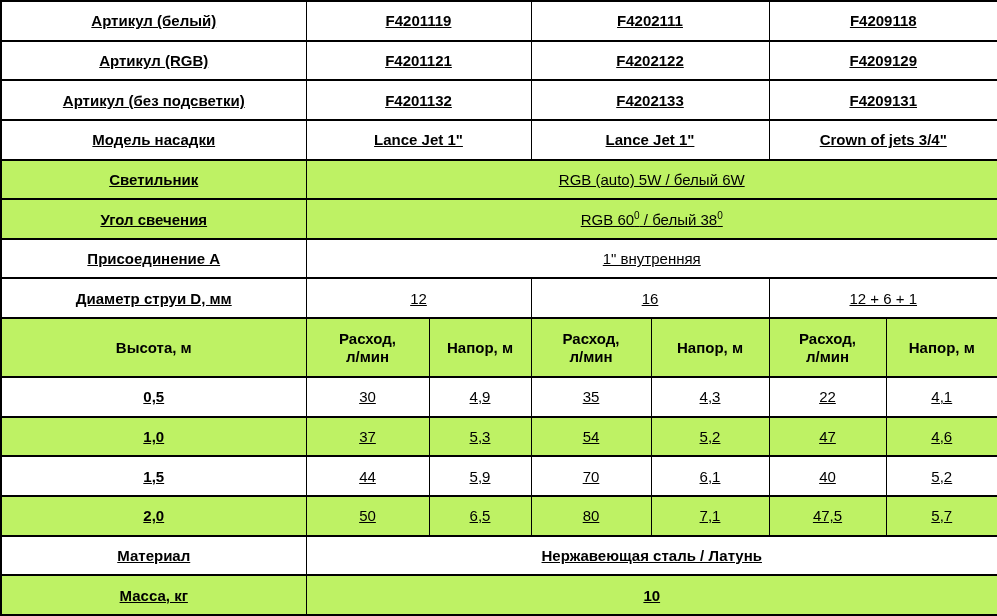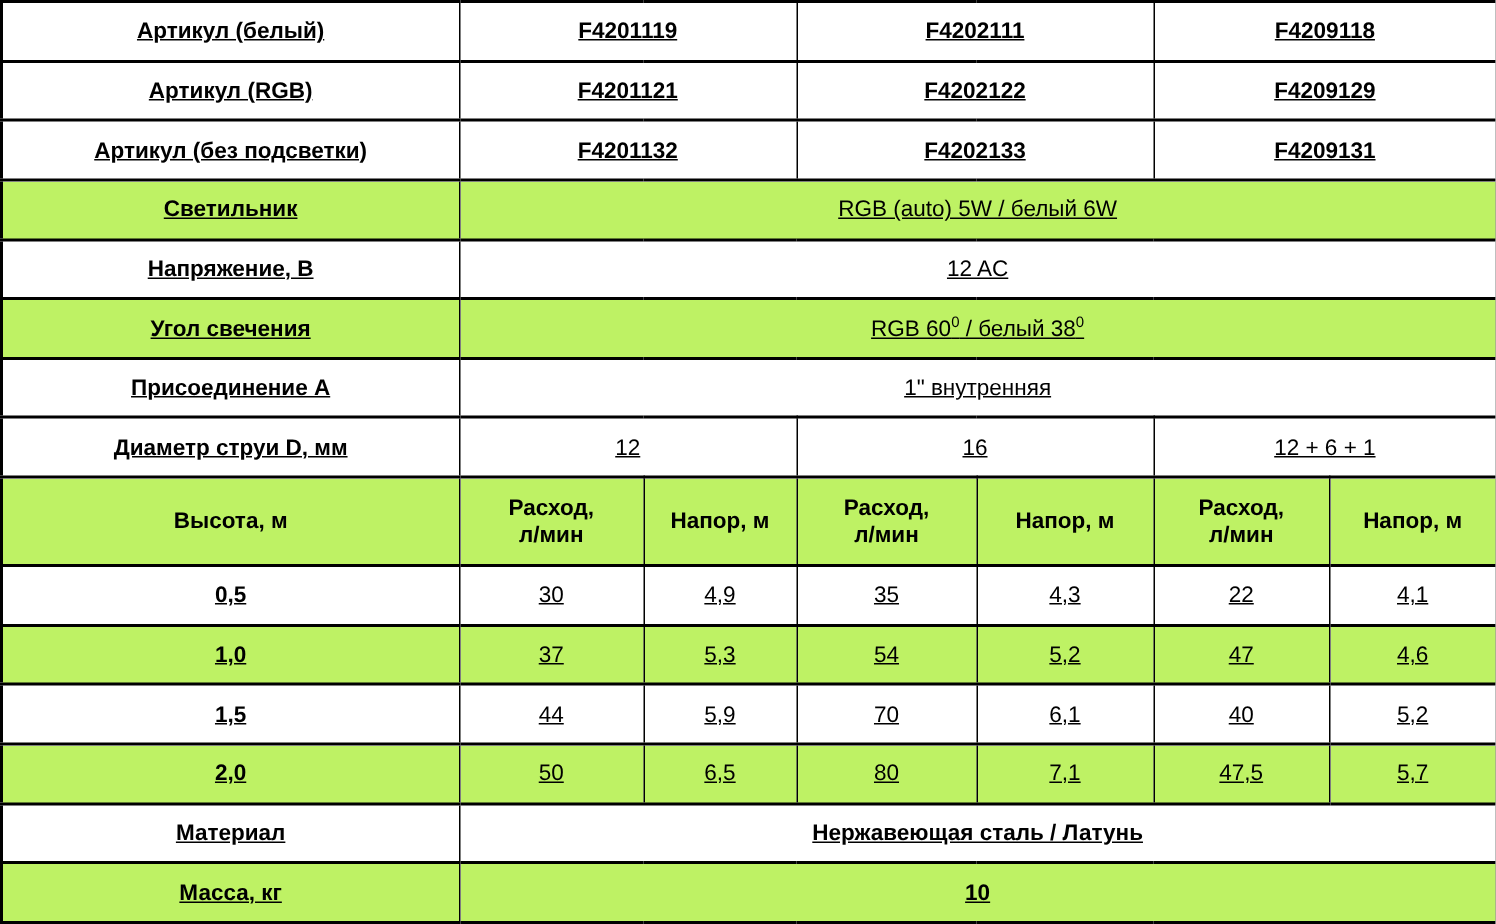--- a/index.html
+++ b/index.html
@@ -74,30 +74,32 @@
       <td class="article" colspan="2">F4209129</td>
     </tr>
 
     <tr class="r">
       <td class="label">Артикул (без подсветки)</td>
       <td class="article" colspan="2">F4201132</td>
       <td class="article" colspan="2">F4202133</td>
       <td class="article" colspan="2">F4209131</td>
     </tr>
 
+    <tr class="r">
+      <td class="label">Модель насадки</td>
+      <td class="model" colspan="2">Lance Jet 1"</td>
+      <td class="model" colspan="2">Lance Jet 1"</td>
+      <td class="model" colspan="2">Crown of jets 3/4"</td>
+    </tr>
 
     <tr class="r alt">
       <td class="label">Светильник</td>
       <td colspan="6">RGB (auto) 5W / белый 6W</td>
     </tr>
 
-    <tr class="r">
-      <td class="label">Напряжение, В</td>
-      <td colspan="6">12 AC</td>
-    </tr>
 
     <tr class="r alt">
       <td class="label">Угол свечения</td>
       <td colspan="6"><span>RGB 60</span><sup class="deg">0</sup><span> / белый 38</span><sup class="deg">0</sup></td>
     </tr>
 
     <tr class="r">
       <td class="label">Присоединение А</td>
       <td colspan="6">1" внутренняя</td>
     </tr>

